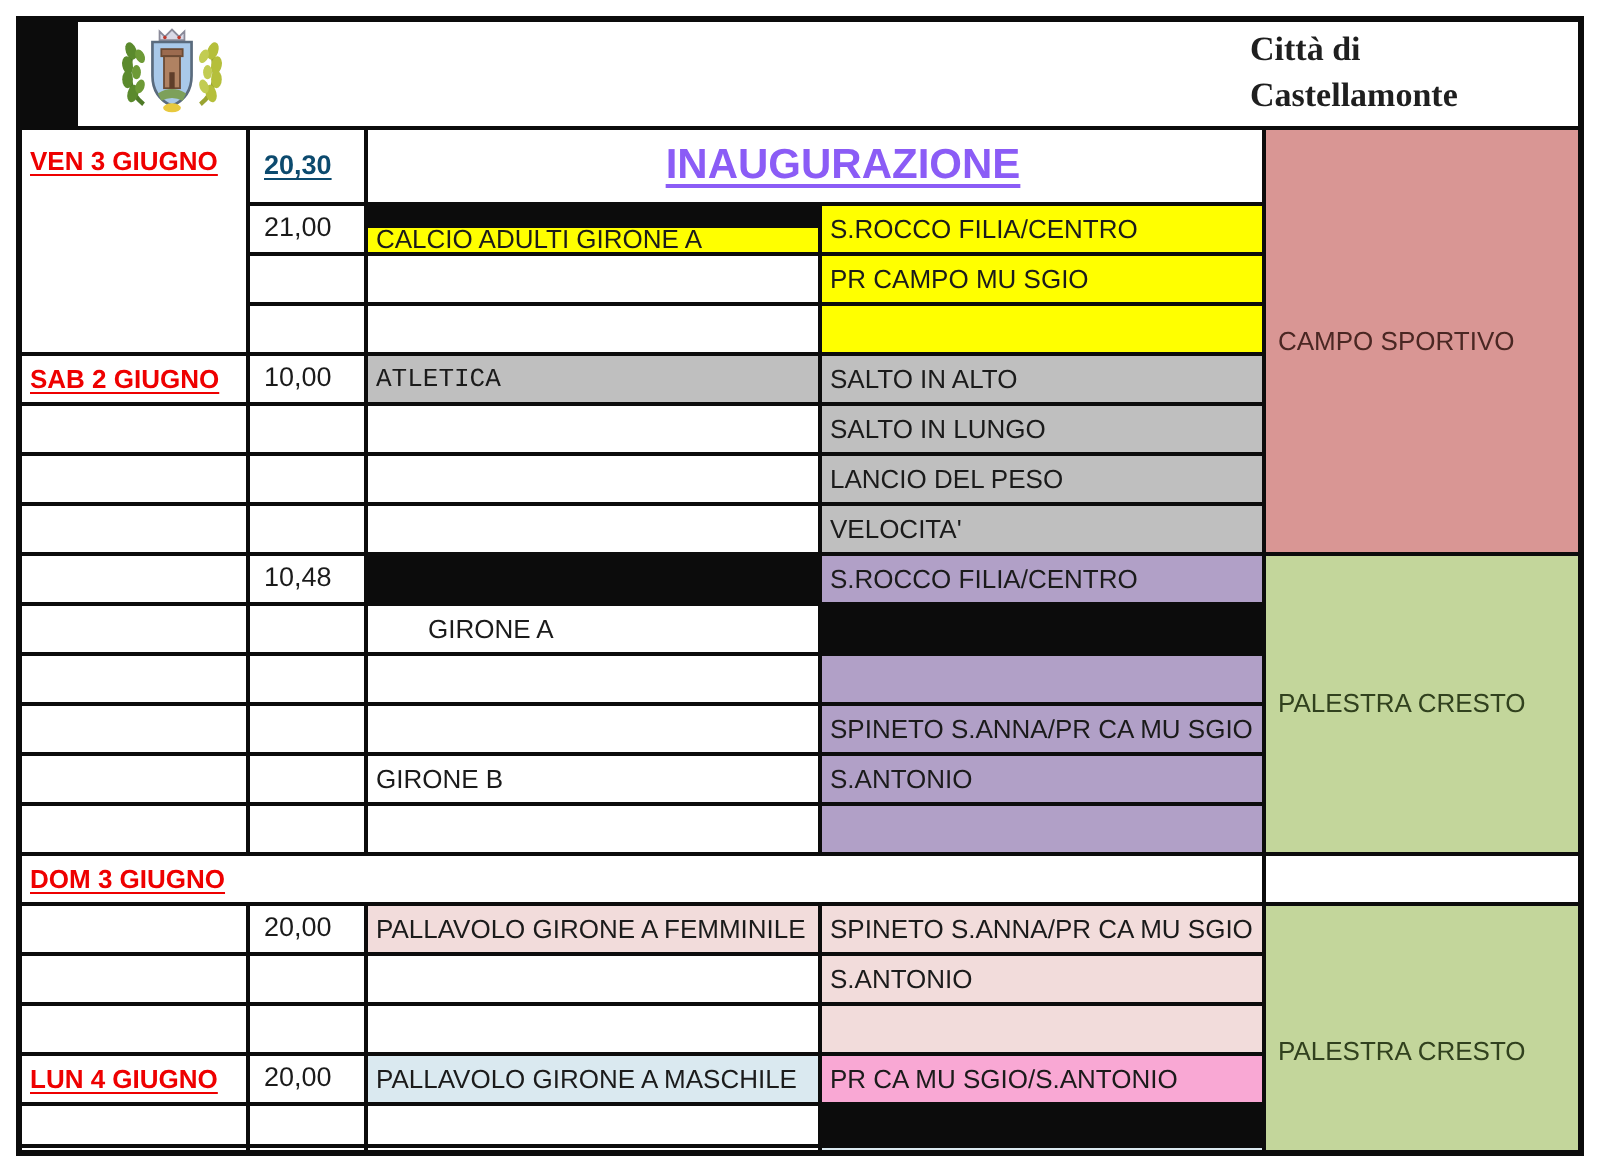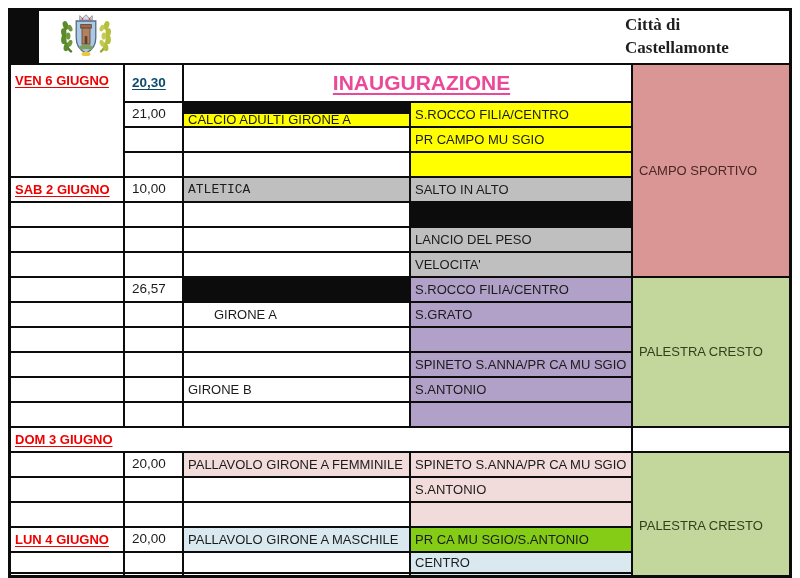--- a/index.html
+++ b/index.html
@@ -17,21 +17,21 @@
   }
   .cell{
     background:#ffffff;display:flex;align-items:center;
     padding:0 4px;font-size:13px;color:#1b1b1b;
     white-space:nowrap;overflow:hidden;line-height:1.05;
   }
   .date{color:#ee0000;font-weight:bold;text-decoration:underline;text-underline-offset:2px;}
   .date-span{align-items:flex-start;padding-top:9px;}
   .time{padding-left:7px;font-size:13.5px;}
   .time-red{padding-left:7px;font-size:13.5px;color:#0c4a6e;font-weight:bold;text-decoration:underline;text-underline-offset:2px;}
-  .inaug{justify-content:center;font-size:21px;font-weight:bold;color:#ec4899;text-decoration:underline;text-underline-offset:3px;padding-left:32px;}
+  .inaug{justify-content:center;font-size:21px;font-weight:bold;color:#8b5cf6;text-decoration:underline;text-underline-offset:3px;padding-left:32px;}
   .venue{padding-left:6px;font-size:13px;}
   .venue-campo{color:#4a2723;}
   .venue-palestra{color:#31411e;}
   .hdr{
     grid-column:1 / span 5;grid-row:1;background:#ffffff;
     display:flex;align-items:center;margin-left:28px;
   }
   .crest{margin-left:20px;flex:0 0 auto;}
   .city{
     margin-left:auto;margin-right:14px;width:150px;
@@ -75,54 +75,54 @@
       <rect x="28.5" y="26" width="3" height="9" fill="#5f3e2a"></rect>
       <path d="M22 38 Q30 33 38 38 L36 42 Q30 39 24 42 Z" fill="#7da05a"></path>
 
       <ellipse cx="30" cy="46" rx="5" ry="2.5" fill="#e8c93e"></ellipse>
     </svg>
     <div class="city">
       <div>Città di</div>
       <div>Castellamonte</div>
     </div>
   </div>
-<div class="cell date date-span" style="grid-area: 2 / 1 / span 4 / span 1;">VEN 6 GIUGNO</div>
+<div class="cell date date-span" style="grid-area: 2 / 1 / span 4 / span 1;">VEN 3 GIUGNO</div>
     <div class="cell time-red" style="grid-area: 2 / 2 / span 1 / span 1;">20,30</div>
     <div class="cell inaug" style="grid-area: 2 / 3 / span 1 / span 2;">INAUGURAZIONE</div>
     <div class="cell time" style="grid-area: 3 / 2 / span 1 / span 1;">21,00</div>
     <div class="cell" style="grid-area: 3 / 3 / span 1 / span 1; background: rgb(255, 255, 0); margin-top: 11px;">CALCIO ADULTI GIRONE A</div>
     <div class="cell" style="grid-area: 3 / 4 / span 1 / span 1; background: rgb(255, 255, 0);">S.ROCCO FILIA/CENTRO</div>
     <div class="cell time" style="grid-area: 4 / 2 / span 1 / span 1;"></div>
     <div class="cell" style="grid-area: 4 / 3 / span 1 / span 1;"></div>
     <div class="cell" style="grid-area: 4 / 4 / span 1 / span 1; background: rgb(255, 255, 0);">PR CAMPO MU SGIO</div>
     <div class="cell time" style="grid-area: 5 / 2 / span 1 / span 1;"></div>
     <div class="cell" style="grid-area: 5 / 3 / span 1 / span 1;"></div>
     <div class="cell" style="grid-area: 5 / 4 / span 1 / span 1; background: rgb(255, 255, 0);"></div>
     <div class="cell date" style="grid-area: 6 / 1 / span 1 / span 1;">SAB 2 GIUGNO</div>
     <div class="cell time" style="grid-area: 6 / 2 / span 1 / span 1; text-align: center;">10,00</div>
     <div class="cell" style="grid-area: 6 / 3 / span 1 / span 1; background: rgb(191, 191, 191); font-family: Liberation Mono, monospace;">ATLETICA</div>
     <div class="cell" style="grid-area: 6 / 4 / span 1 / span 1; background: rgb(191, 191, 191); text-align: center;">SALTO IN ALTO</div>
     <div class="cell" style="grid-area: 7 / 1 / span 1 / span 1;"></div>
     <div class="cell time" style="grid-area: 7 / 2 / span 1 / span 1;"></div>
     <div class="cell" style="grid-area: 7 / 3 / span 1 / span 1;"></div>
+    <div class="cell" style="grid-area: 7 / 4 / span 1 / span 1; background: rgb(191, 191, 191);">SALTO IN LUNGO</div>
     <div class="cell" style="grid-area: 8 / 1 / span 1 / span 1;"></div>
     <div class="cell time" style="grid-area: 8 / 2 / span 1 / span 1;"></div>
     <div class="cell" style="grid-area: 8 / 3 / span 1 / span 1;"></div>
     <div class="cell" style="grid-area: 8 / 4 / span 1 / span 1; background: rgb(191, 191, 191);">LANCIO DEL PESO</div>
     <div class="cell" style="grid-area: 9 / 1 / span 1 / span 1;"></div>
     <div class="cell time" style="grid-area: 9 / 2 / span 1 / span 1;"></div>
     <div class="cell" style="grid-area: 9 / 3 / span 1 / span 1;"></div>
     <div class="cell" style="grid-area: 9 / 4 / span 1 / span 1; background: rgb(191, 191, 191);">VELOCITA'</div>
     <div class="cell" style="grid-area: 10 / 1 / span 1 / span 1;"></div>
-    <div class="cell time" style="grid-area: 10 / 2 / span 1 / span 1;">26,57</div>
+    <div class="cell time" style="grid-area: 10 / 2 / span 1 / span 1;">10,48</div>
     <div class="cell" style="grid-area: 10 / 4 / span 1 / span 1; background: rgb(177, 160, 199);">S.ROCCO FILIA/CENTRO</div>
     <div class="cell" style="grid-area: 11 / 1 / span 1 / span 1;"></div>
     <div class="cell time" style="grid-area: 11 / 2 / span 1 / span 1;"></div>
     <div class="cell" style="grid-area: 11 / 3 / span 1 / span 1; padding-left: 30px;">GIRONE A</div>
-    <div class="cell" style="grid-area: 11 / 4 / span 1 / span 1; background: rgb(177, 160, 199);">S.GRATO</div>
     <div class="cell" style="grid-area: 12 / 1 / span 1 / span 1;"></div>
     <div class="cell time" style="grid-area: 12 / 2 / span 1 / span 1;"></div>
     <div class="cell" style="grid-area: 12 / 3 / span 1 / span 1;"></div>
     <div class="cell" style="grid-area: 12 / 4 / span 1 / span 1; background: rgb(177, 160, 199);"></div>
     <div class="cell" style="grid-area: 13 / 1 / span 1 / span 1;"></div>
     <div class="cell time" style="grid-area: 13 / 2 / span 1 / span 1;"></div>
     <div class="cell" style="grid-area: 13 / 3 / span 1 / span 1;"></div>
     <div class="cell" style="grid-area: 13 / 4 / span 1 / span 1; background: rgb(177, 160, 199);">SPINETO S.ANNA/PR CA MU SGIO</div>
     <div class="cell" style="grid-area: 14 / 1 / span 1 / span 1;"></div>
     <div class="cell time" style="grid-area: 14 / 2 / span 1 / span 1;"></div>
@@ -141,25 +141,24 @@
     <div class="cell time" style="grid-area: 18 / 2 / span 1 / span 1;"></div>
     <div class="cell" style="grid-area: 18 / 3 / span 1 / span 1;"></div>
     <div class="cell" style="grid-area: 18 / 4 / span 1 / span 1; background: rgb(242, 220, 219);">S.ANTONIO</div>
     <div class="cell" style="grid-area: 19 / 1 / span 1 / span 1;"></div>
     <div class="cell time" style="grid-area: 19 / 2 / span 1 / span 1;"></div>
     <div class="cell" style="grid-area: 19 / 3 / span 1 / span 1;"></div>
     <div class="cell" style="grid-area: 19 / 4 / span 1 / span 1; background: rgb(242, 220, 219);"></div>
     <div class="cell date" style="grid-area: 20 / 1 / span 1 / span 1;">LUN 4 GIUGNO</div>
     <div class="cell time" style="grid-area: 20 / 2 / span 1 / span 1;">20,00</div>
     <div class="cell" style="grid-area: 20 / 3 / span 1 / span 1; background: rgb(218, 233, 240);">PALLAVOLO GIRONE A MASCHILE</div>
-    <div class="cell" style="grid-area: 20 / 4 / span 1 / span 1; background: #84cc16;">PR CA MU SGIO/S.ANTONIO</div>
+    <div class="cell" style="grid-area: 20 / 4 / span 1 / span 1; background: #f9a8d4;">PR CA MU SGIO/S.ANTONIO</div>
     <div class="cell" style="grid-area: 21 / 1 / span 1 / span 1;"></div>
     <div class="cell time" style="grid-area: 21 / 2 / span 1 / span 1;"></div>
     <div class="cell" style="grid-area: 21 / 3 / span 1 / span 1;"></div>
-    <div class="cell" style="grid-area: 21 / 4 / span 1 / span 1; background: rgb(218, 233, 240);">CENTRO</div>
     <div class="cell" style="grid-area: 22 / 1 / span 1 / span 1;"></div>
     <div class="cell time" style="grid-area: 22 / 2 / span 1 / span 1;"></div>
     <div class="cell" style="grid-area: 22 / 3 / span 1 / span 1;"></div>
     <div class="cell" style="grid-area: 22 / 4 / span 1 / span 1; background: rgb(218, 233, 240);"></div>
     <div class="cell venue venue-campo" style="grid-area: 2 / 5 / span 8 / span 1; background: rgb(217, 150, 148);">CAMPO SPORTIVO</div>
     <div class="cell venue venue-palestra" style="grid-area: 10 / 5 / span 6 / span 1; background: rgb(195, 214, 155);">PALESTRA CRESTO</div>
     <div class="cell" style="grid-area: 16 / 5 / span 1 / span 1;"></div>
     <div class="cell venue venue-palestra" style="grid-area: 17 / 5 / span 6 / span 1; background: rgb(195, 214, 155);">PALESTRA CRESTO</div>
   </div>
 

